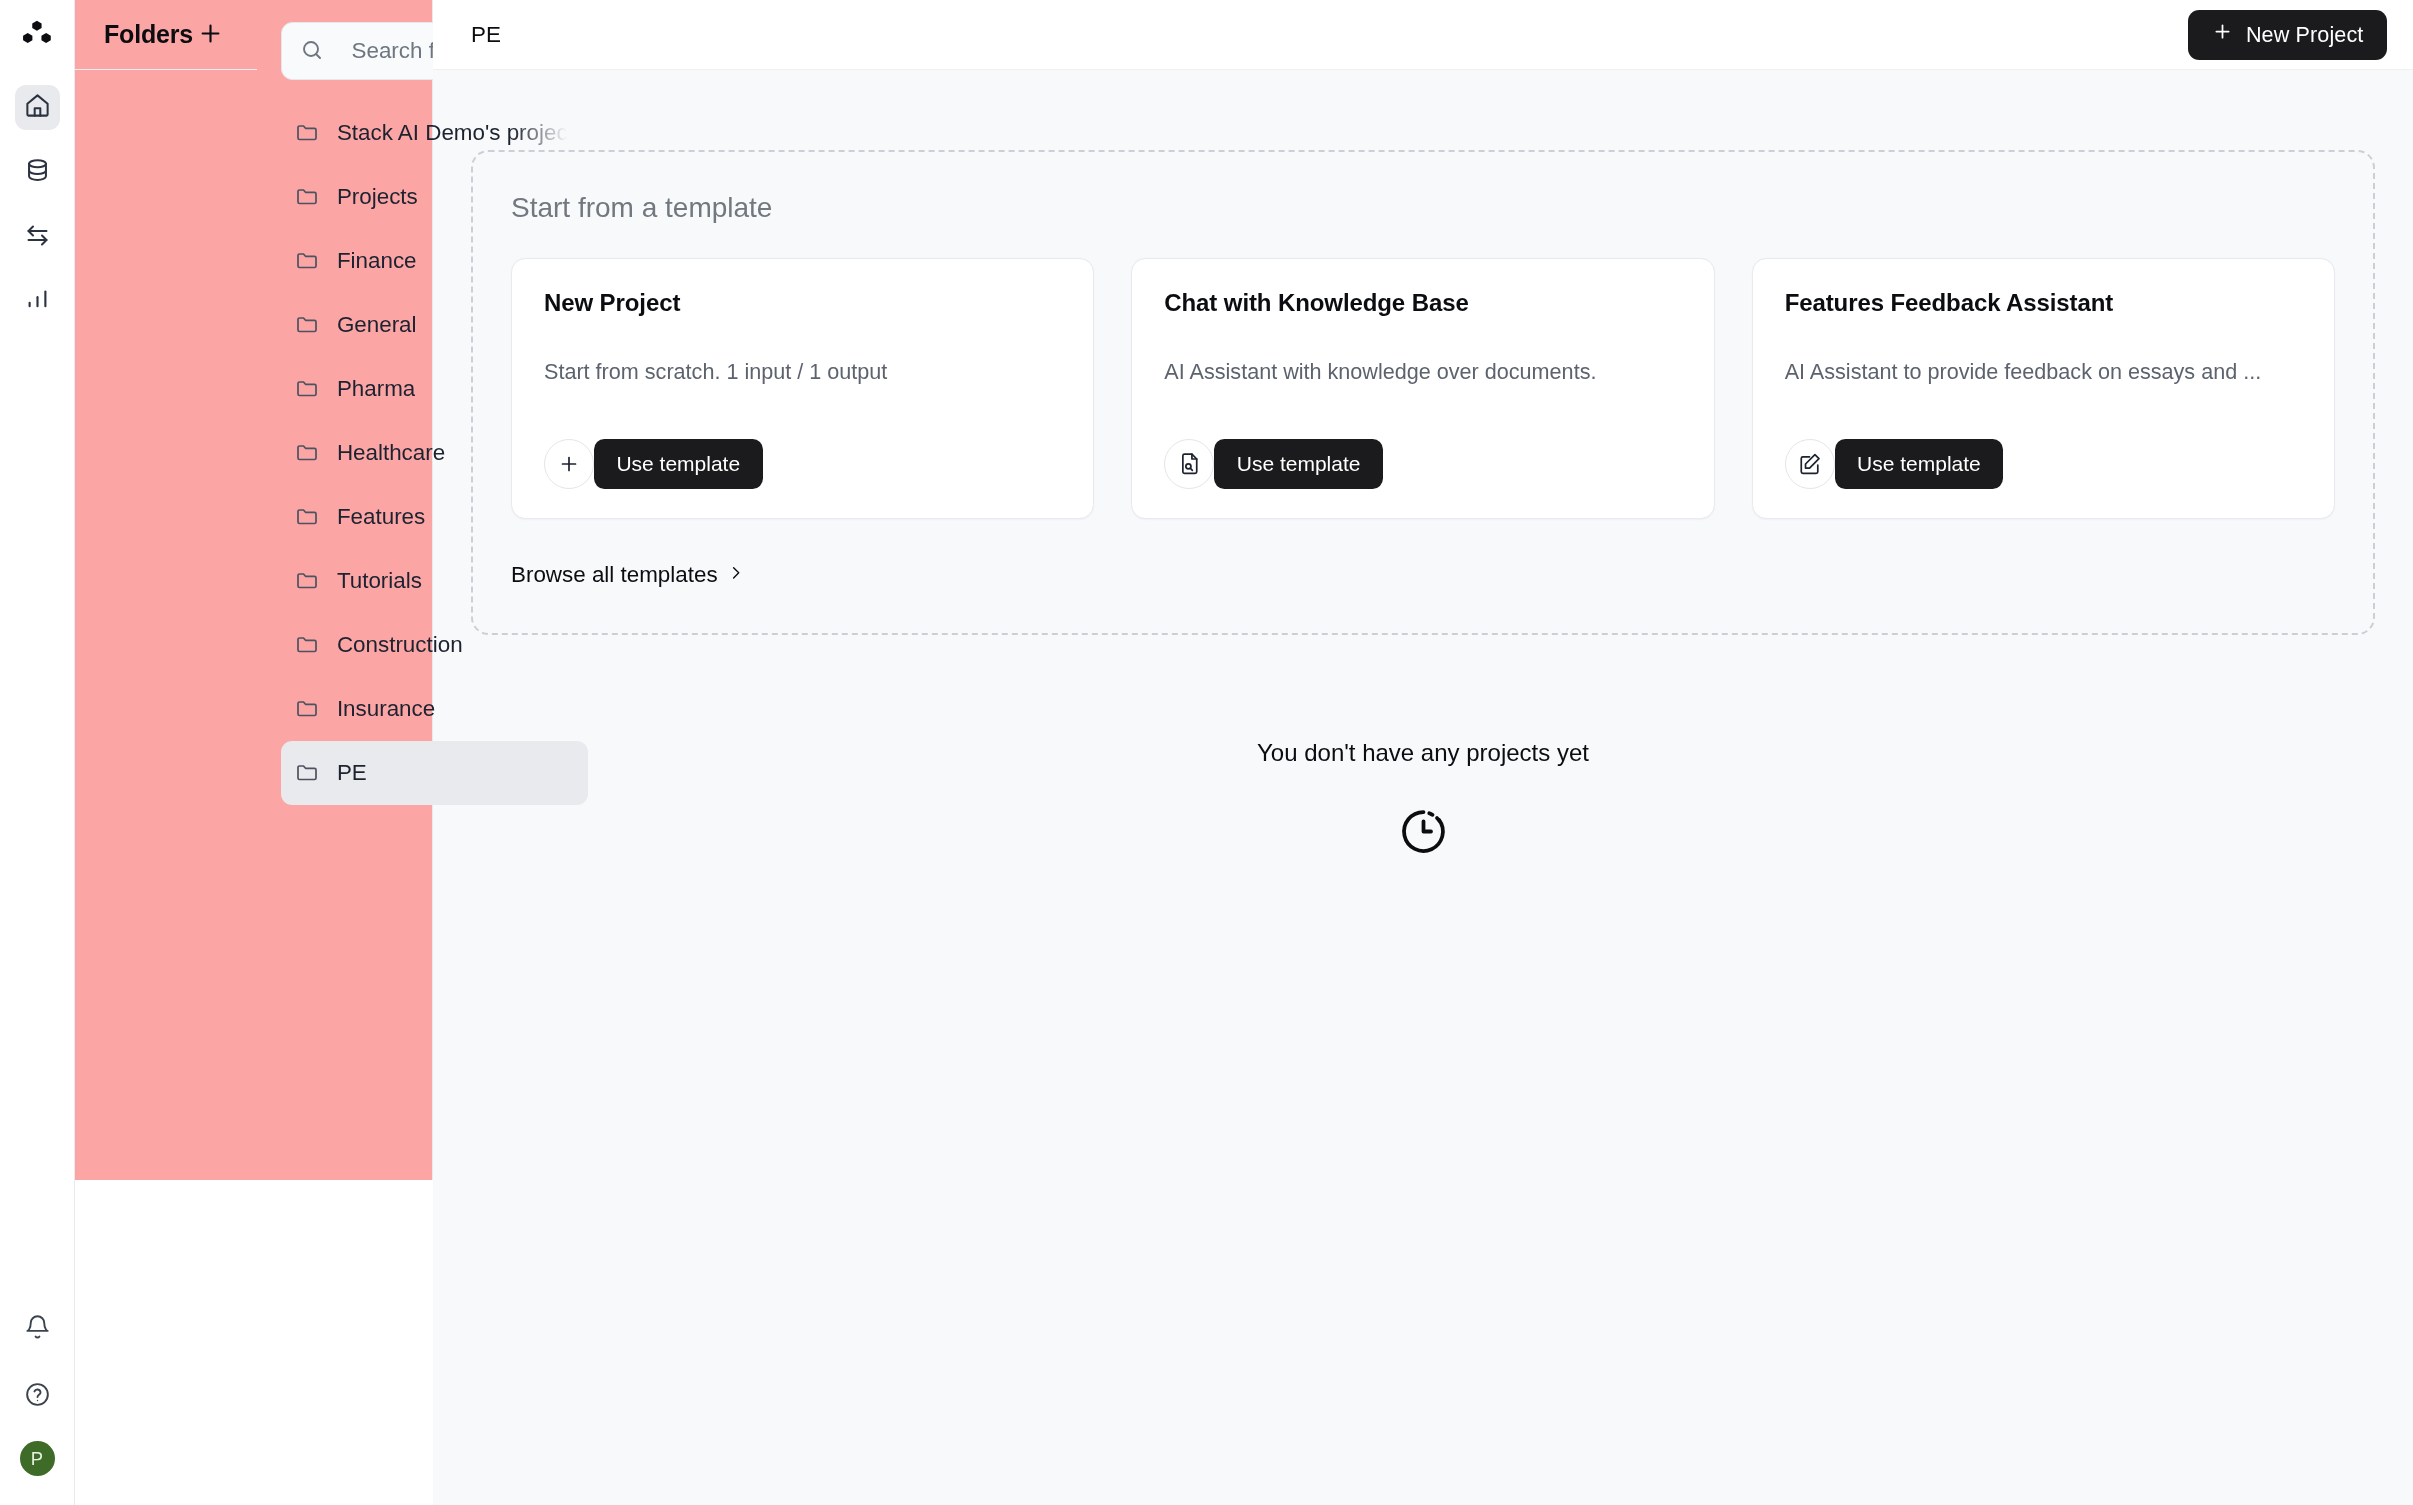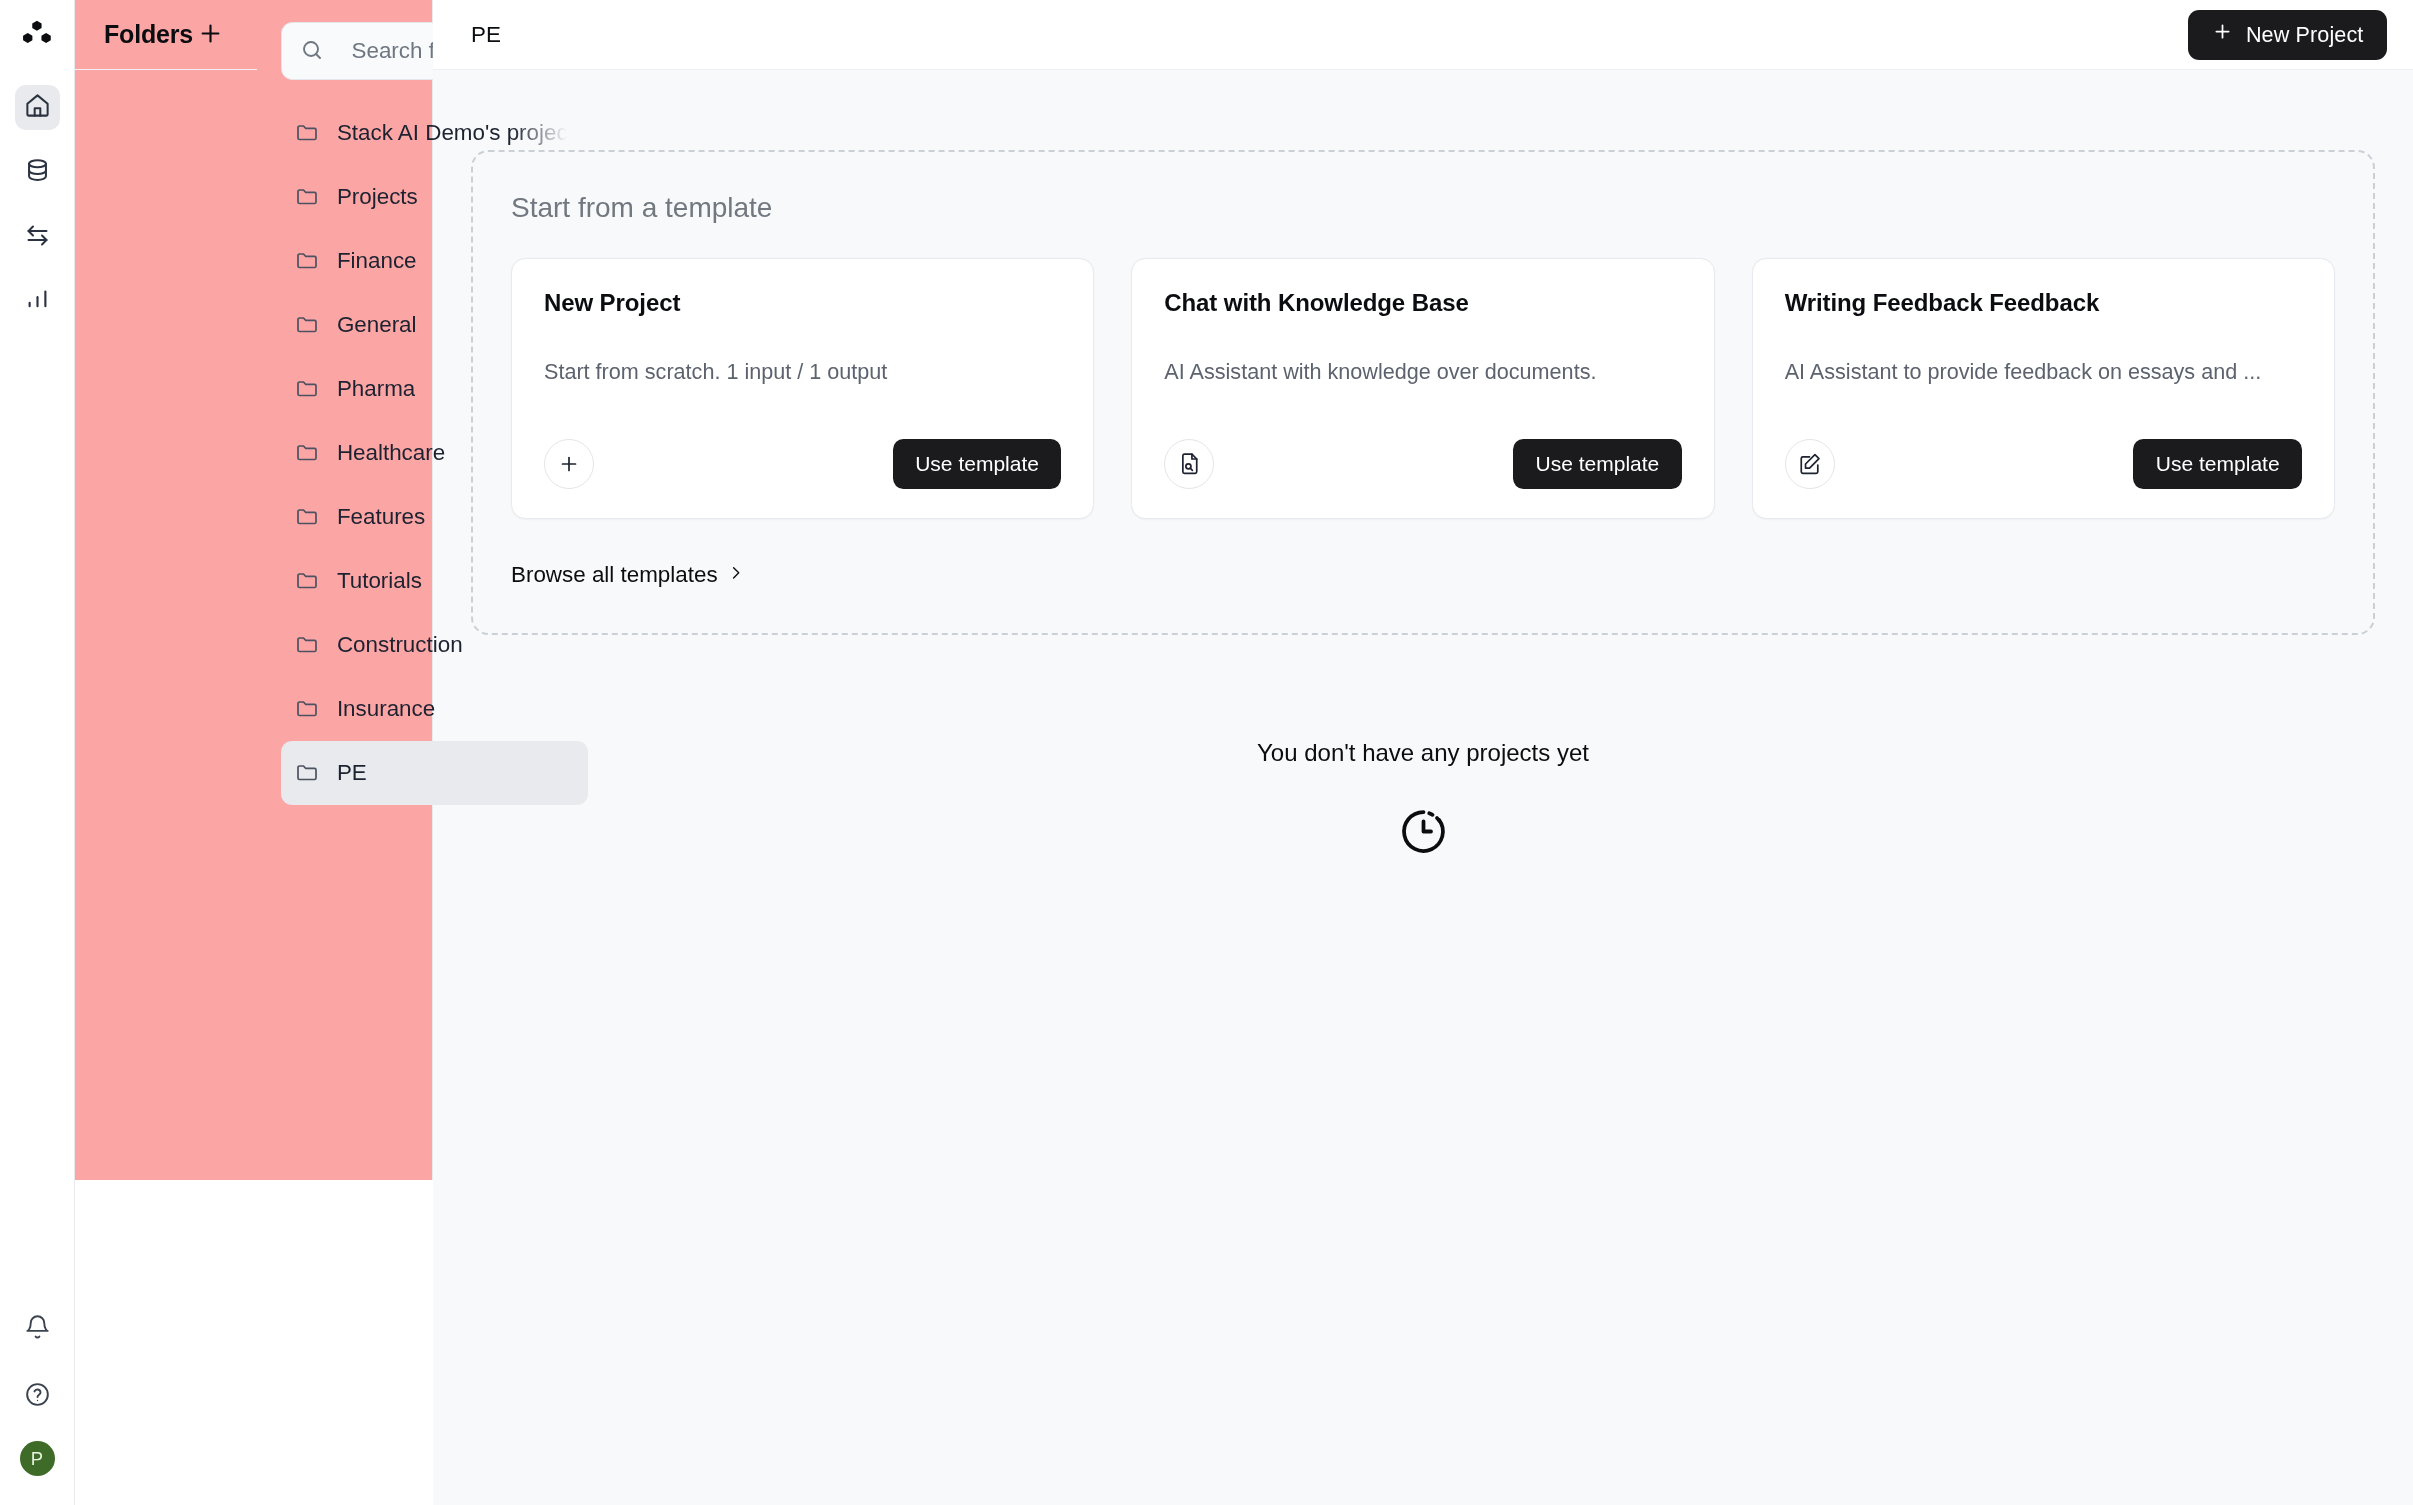--- a/index.html
+++ b/index.html
@@ -118,21 +118,21 @@
     flex: 1 1 0; background: #ffffff;
     border: 1.6px solid #e7eaee; border-radius: 14.4px;
     padding: 30px 32px 29px 32px;
     box-shadow: 0 0.8px 1.6px rgba(16,24,40,0.04);
     min-height: 261px;
     display: flex; flex-direction: column;
     cursor: pointer;
   }
   .tcard-title { font-size: 24px; font-weight: 700; color: #0b0d11; letter-spacing: -0.1px; }
   .tcard-desc { font-size: 21.6px; color: #5c636e; margin-top: 40px; line-height: 1.35; }
-  .tcard-foot { margin-top: auto; display: flex; align-items: center; justify-content: space-between; }
+  .tcard-foot { margin-top: auto; display: flex; align-items: center; }
   .tcard-icon {
     width: 50px; height: 50px; border-radius: 50%;
     border: 1.6px solid #e2e6ea; background: #ffffff;
     display: flex; align-items: center; justify-content: center;
   }
   .btn-use {
     background: #1b1b1d; color: #ffffff; border: none; border-radius: 10.4px;
     height: 50px; padding: 0 22.4px; font-size: 21px;
     font-family: "Liberation Sans", sans-serif; cursor: pointer;
   }
@@ -403,21 +403,21 @@
                   <path d="M14 3v4.5h4.5"></path>
                   <circle cx="10.7" cy="14.4" r="2.4"></circle>
                   <path d="m12.6 16.3 1.8 1.8"></path>
                 </svg>
               </span>
               <button class="btn-use">Use template</button>
             </div>
           </div>
 
           <div class="tcard">
-            <div class="tcard-title">Writing Feedback Feedback</div>
+            <div class="tcard-title">Features Feedback Assistant</div>
             <div class="tcard-desc">AI Assistant to provide feedback on essays and ...</div>
             <div class="tcard-foot">
               <span class="tcard-icon">
                 <svg width="25.6" height="25.6" viewBox="0 0 24 24" fill="none" stroke="#1c2230" stroke-width="1.6" stroke-linecap="round" stroke-linejoin="round">
                   <path d="M19.5 13.2v6.3A1.5 1.5 0 0 1 18 21H5.5A1.5 1.5 0 0 1 4 19.5V7a1.5 1.5 0 0 1 1.5-1.5h6.2"></path>
                   <path d="M16.8 3.4 20.6 7.2 11.8 16H8v-3.8z"></path>
                 </svg>
               </span>
               <button class="btn-use">Use template</button>
             </div>

